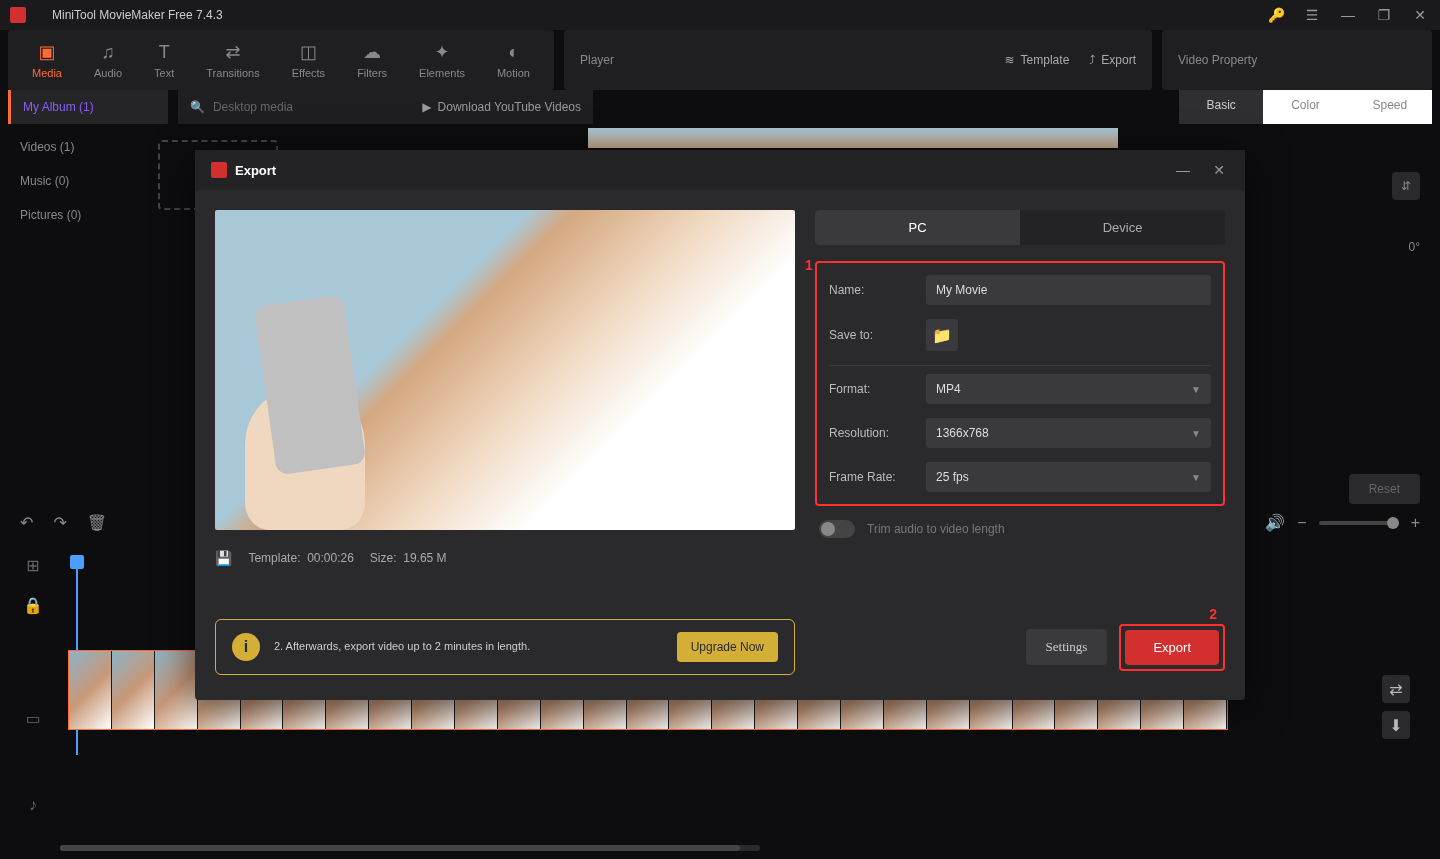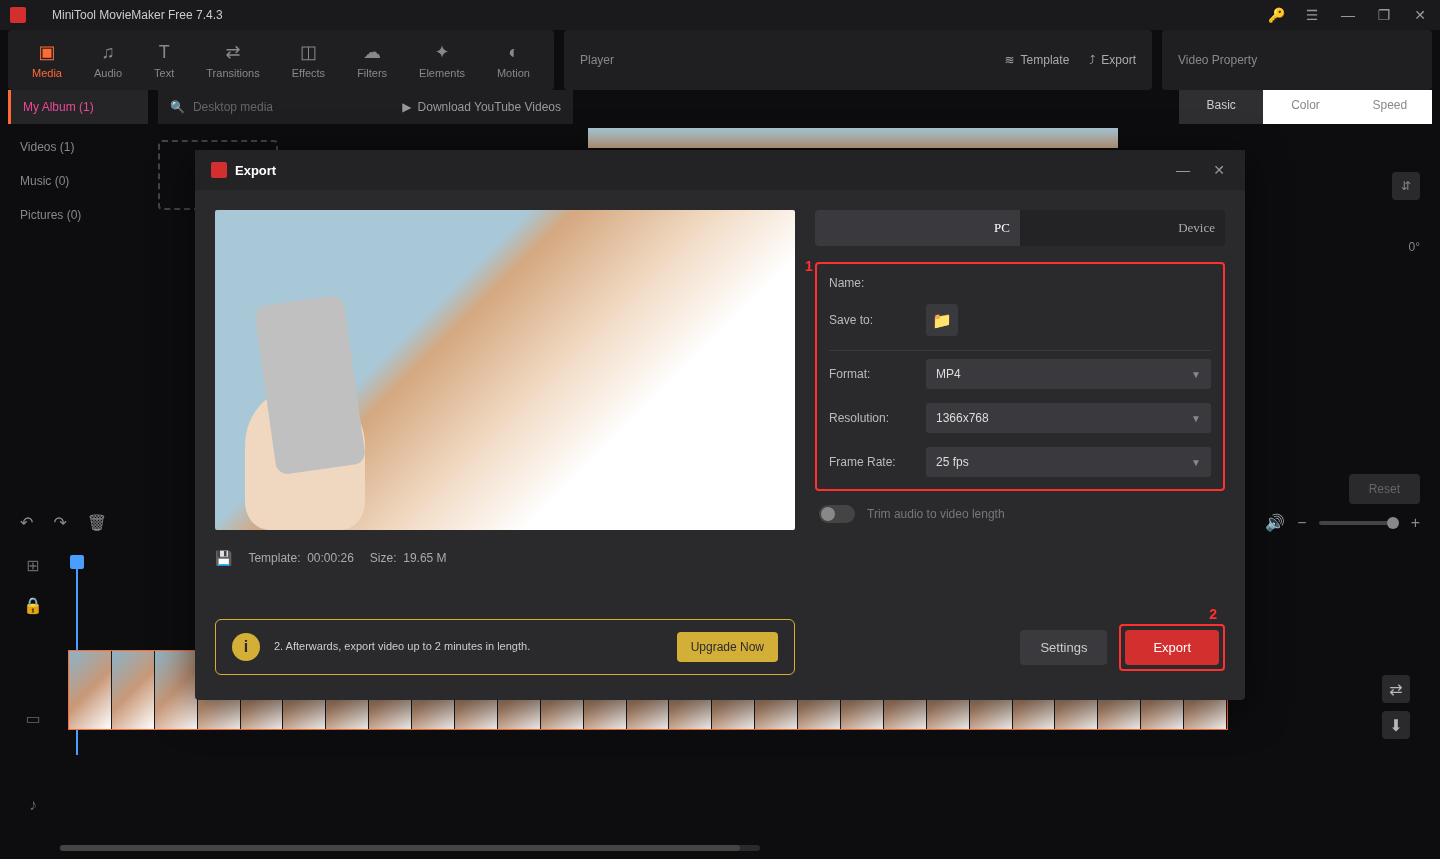--- a/index.html
+++ b/index.html
@@ -21,21 +21,21 @@
 .tool-item.active { color: #ff6b35; }
 .tool-icon { font-size: 18px; }
 .player-panel { flex: 1; background: #1f1f22; border-radius: 4px; display: flex; align-items: center; padding: 0 16px; justify-content: space-between; margin-right: 10px; }
 .player-label { font-size: 12px; color: #888; }
 .player-right { display: flex; gap: 20px; }
 .player-action { display: flex; align-items: center; gap: 6px; color: #aaa; font-size: 12px; cursor: pointer; }
 .prop-panel { width: 270px; background: #1f1f22; border-radius: 4px; display: flex; align-items: center; padding: 0 16px; }
 
 
 .secondary-bar { height: 34px; display: flex; padding: 0 8px; gap: 10px; }
-.album-tab { width: 140px; background: #252528; display: flex; align-items: center; padding: 0 12px; font-size: 12px; color: #ec4899; border-left: 3px solid #ff6b35; }
+.album-tab { width: 160px; background: #252528; display: flex; align-items: center; padding: 0 12px; font-size: 12px; color: #8b5cf6; border-left: 3px solid #ff6b35; }
 .search-bar { flex: 0 0 415px; background: #1f1f22; display: flex; align-items: center; padding: 0 12px; gap: 8px; justify-content: space-between; }
 .search-left { display: flex; align-items: center; gap: 8px; color: #666; font-size: 12px; }
 .download-link { display: flex; align-items: center; gap: 6px; color: #999; font-size: 12px; cursor: pointer; }
 .secondary-player { flex: 1; }
 .secondary-prop { width: 253px; background: #ffffff; display: flex; }
 .prop-tab { flex: 1; text-align: center; padding: 8px; font-size: 12px; color: #888; cursor: pointer; }
 .prop-tab.active { background: #2f2f32; color: #ccc; }
 
 
 .sidebar { position: absolute; left: 8px; top: 130px; width: 140px; }
@@ -77,21 +77,21 @@
 .modal-body { flex: 1; display: flex; padding: 20px; gap: 20px; }
 .preview-col { flex: 0 0 580px; display: flex; flex-direction: column; }
 .preview-img { width: 580px; height: 320px; background: linear-gradient(135deg, #a8c8d8 0%, #a8c8d8 35%, #d4a880 40%, #f0d8c0 55%, #ffffff 70%, #ffffff 100%); border-radius: 2px; position: relative; overflow: hidden; }
 .preview-phone { position: absolute; left: 50px; top: 90px; width: 90px; height: 170px; background: #c0c0c0; border-radius: 12px; transform: rotate(-8deg); }
 .preview-hand { position: absolute; left: 30px; top: 180px; width: 120px; height: 140px; background: #f0d8c0; border-radius: 40% 40% 20% 20%; }
 .preview-info { display: flex; align-items: center; gap: 16px; padding: 20px 0 0 0; font-size: 12px; color: #aaa; }
 .save-icon { font-size: 14px; }
 
 .form-col { flex: 1; display: flex; flex-direction: column; }
 .export-tabs { display: flex; background: #232326; border-radius: 4px; overflow: hidden; margin-bottom: 16px; }
-.export-tab { flex: 1; text-align: right; padding: 10px; font-size: 13px; cursor: pointer; color: #aaa; font-family: Liberation Serif, serif; }
+.export-tab { flex: 1; text-align: center; padding: 10px; font-size: 13px; cursor: pointer; color: #aaa; }
 .export-tab.active { background: #3a3a3e; color: #fff; }
 
 .form-highlight { border: 2px solid #ff3030; border-radius: 4px; padding: 12px; position: relative; }
 .annotation-1 { position: absolute; top: -6px; left: -12px; color: #ff3030; font-size: 14px; font-weight: bold; }
 .form-row { display: flex; align-items: center; margin-bottom: 14px; gap: 25px; }
 .form-row:last-child { margin-bottom: 0; }
 .form-label { width: 72px; font-size: 12px; color: #bbb; }
 .form-input { flex: 1; background: #3a3a3e; border: none; padding: 8px 10px; color: #ddd; font-size: 12px; border-radius: 3px; }
 .form-select { flex: 1; background: #3a3a3e; padding: 8px 10px; color: #ddd; font-size: 12px; border-radius: 3px; display: flex; justify-content: space-between; align-items: center; cursor: pointer; }
 .chevron { font-size: 10px; color: #888; }
@@ -103,21 +103,21 @@
 .toggle::after { content: ''; position: absolute; left: 2px; top: 2px; width: 14px; height: 14px; background: #888; border-radius: 50%; }
 .trim-label { font-size: 12px; color: #777; }
 
 .modal-footer { height: 90px; display: flex; align-items: center; padding: 0 20px 16px 20px; gap: 16px; }
 .limitations { border: 1px solid #d4af37; border-radius: 6px; padding: 12px 16px; display: flex; align-items: center; gap: 14px; flex: 0 0 580px; }
 .info-badge { width: 28px; height: 28px; background: #d4af37; border-radius: 50%; display: flex; align-items: center; justify-content: center; color: #2a2a2d; font-weight: bold; font-size: 16px; }
 .limit-text { flex: 1; font-size: 11px; color: #ccc; line-height: 1.6; }
 .limit-title { color: #d4af37; font-size: 12px; }
 .upgrade-btn { background: #d4af37; color: #2a2a2d; padding: 8px 14px; border-radius: 4px; font-size: 12px; font-weight: 500; cursor: pointer; }
 .footer-right { margin-left: auto; display: flex; gap: 12px; align-items: center; position: relative; }
-.settings-btn { background: #3a3a3e; color: #ccc; padding: 10px 20px; border-radius: 4px; font-size: 13px; cursor: pointer; }
+.settings-btn { background: #3a3a3e; color: #ccc; padding: 10px 20px; border-radius: 4px; font-size: 13px; cursor: pointer; font-family: Liberation Serif, serif; }
 .export-btn-wrap { position: relative; border: 2px solid #ff3030; border-radius: 4px; padding: 4px; }
 .annotation-2 { position: absolute; top: -20px; right: 6px; color: #ff3030; font-size: 14px; font-weight: bold; }
 .export-btn { background: #d32f2f; color: #fff; padding: 10px 28px; border-radius: 4px; font-size: 13px; cursor: pointer; }
 
 
 .player-preview { position: absolute; left: 588px; top: 128px; width: 530px; height: 20px; background: linear-gradient(180deg, #a8c8d8 0%, #c8a888 100%); }
 
 .scrollbar { position: absolute; bottom: 8px; left: 60px; width: 700px; height: 6px; background: #2a2a2d; border-radius: 3px; }
 .scrollbar-thumb { width: 680px; height: 100%; background: #444; border-radius: 3px; }
 </style>
@@ -332,20 +332,21 @@
         <div class="export-tabs">
           <div class="export-tab active">PC</div>
           <div class="export-tab">Device</div>
         </div>
 
         <div class="form-highlight">
           <span class="annotation-1">1</span>
 
           <div class="form-row">
             <span class="form-label">Name:</span>
+            <input class="form-input" value="My Movie" style="">
           </div>
           <div class="form-row">
             <span class="form-label">Save to:</span>
             <div class="browse-btn">
                 <span>📁</span>
               </div>
           </div>
           <div class="divider"></div>
           <div class="form-row">
             <span class="form-label">Format:</span>

